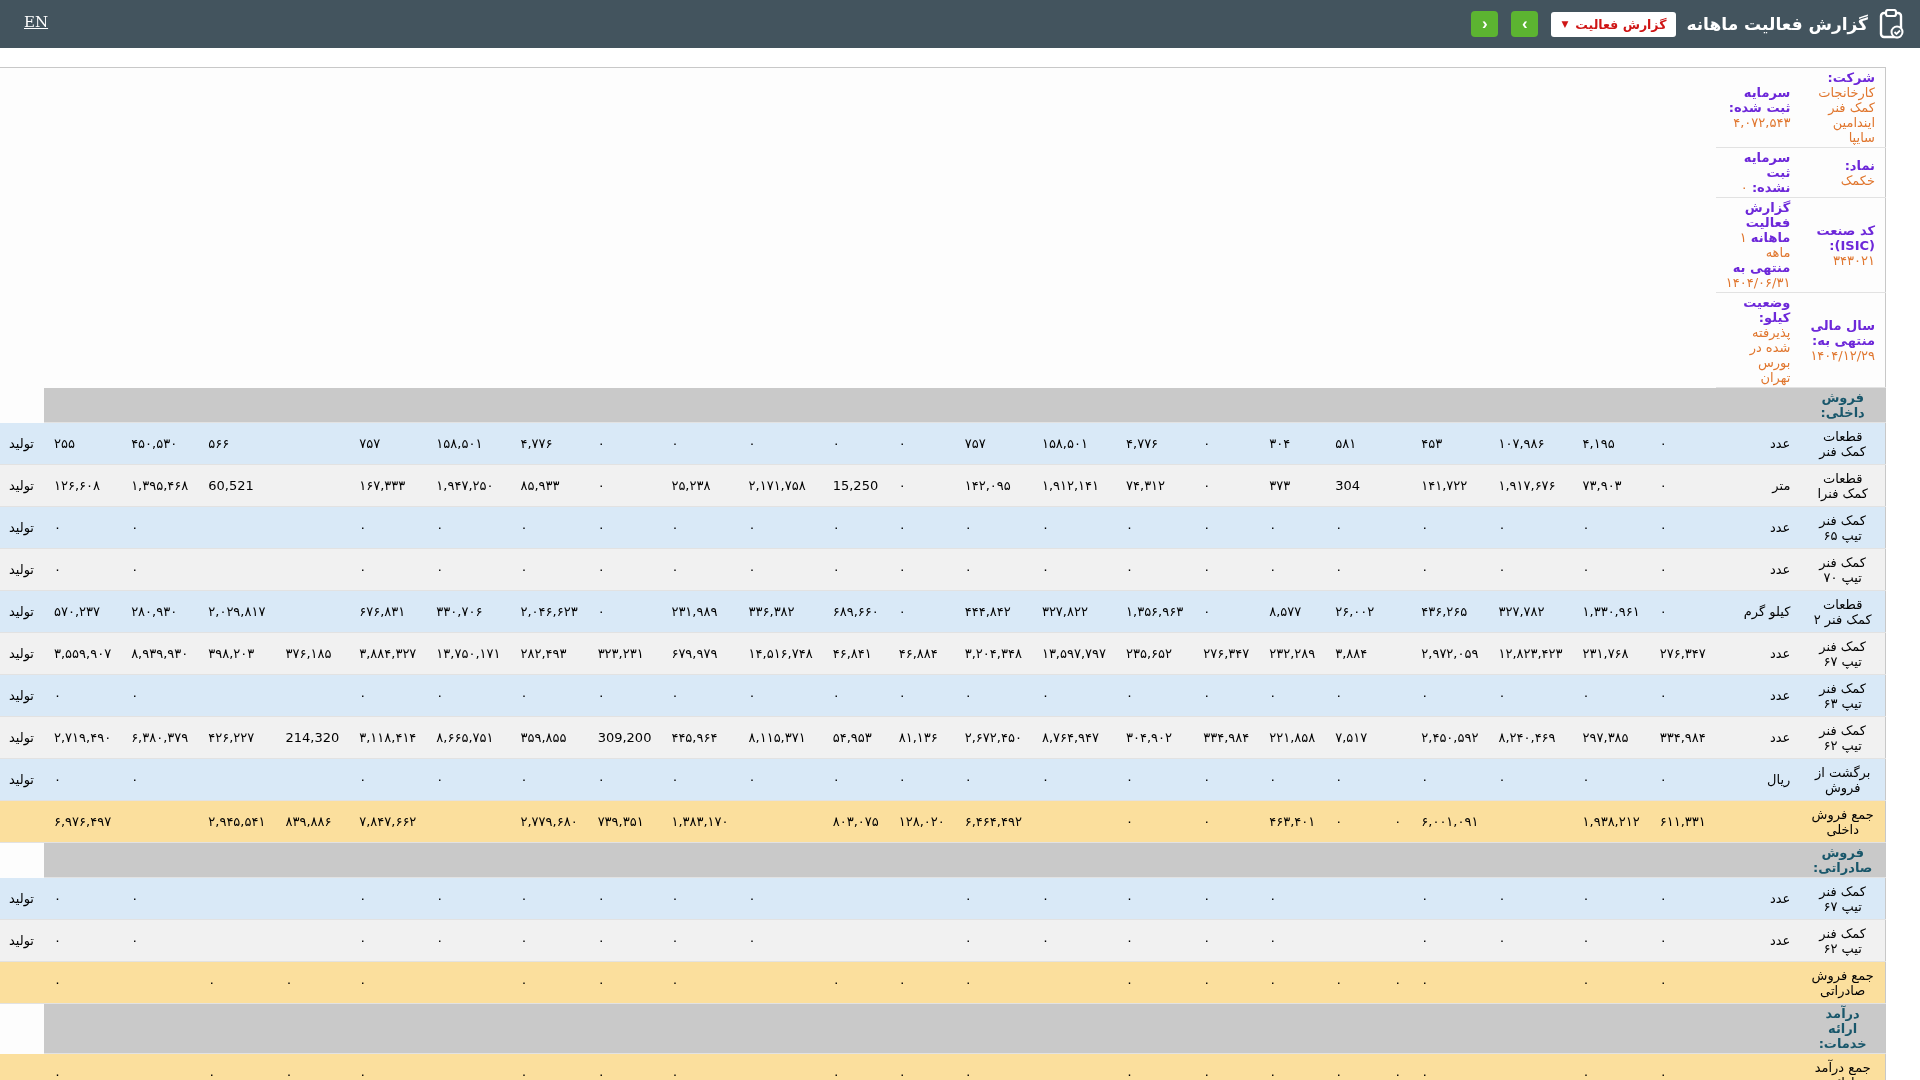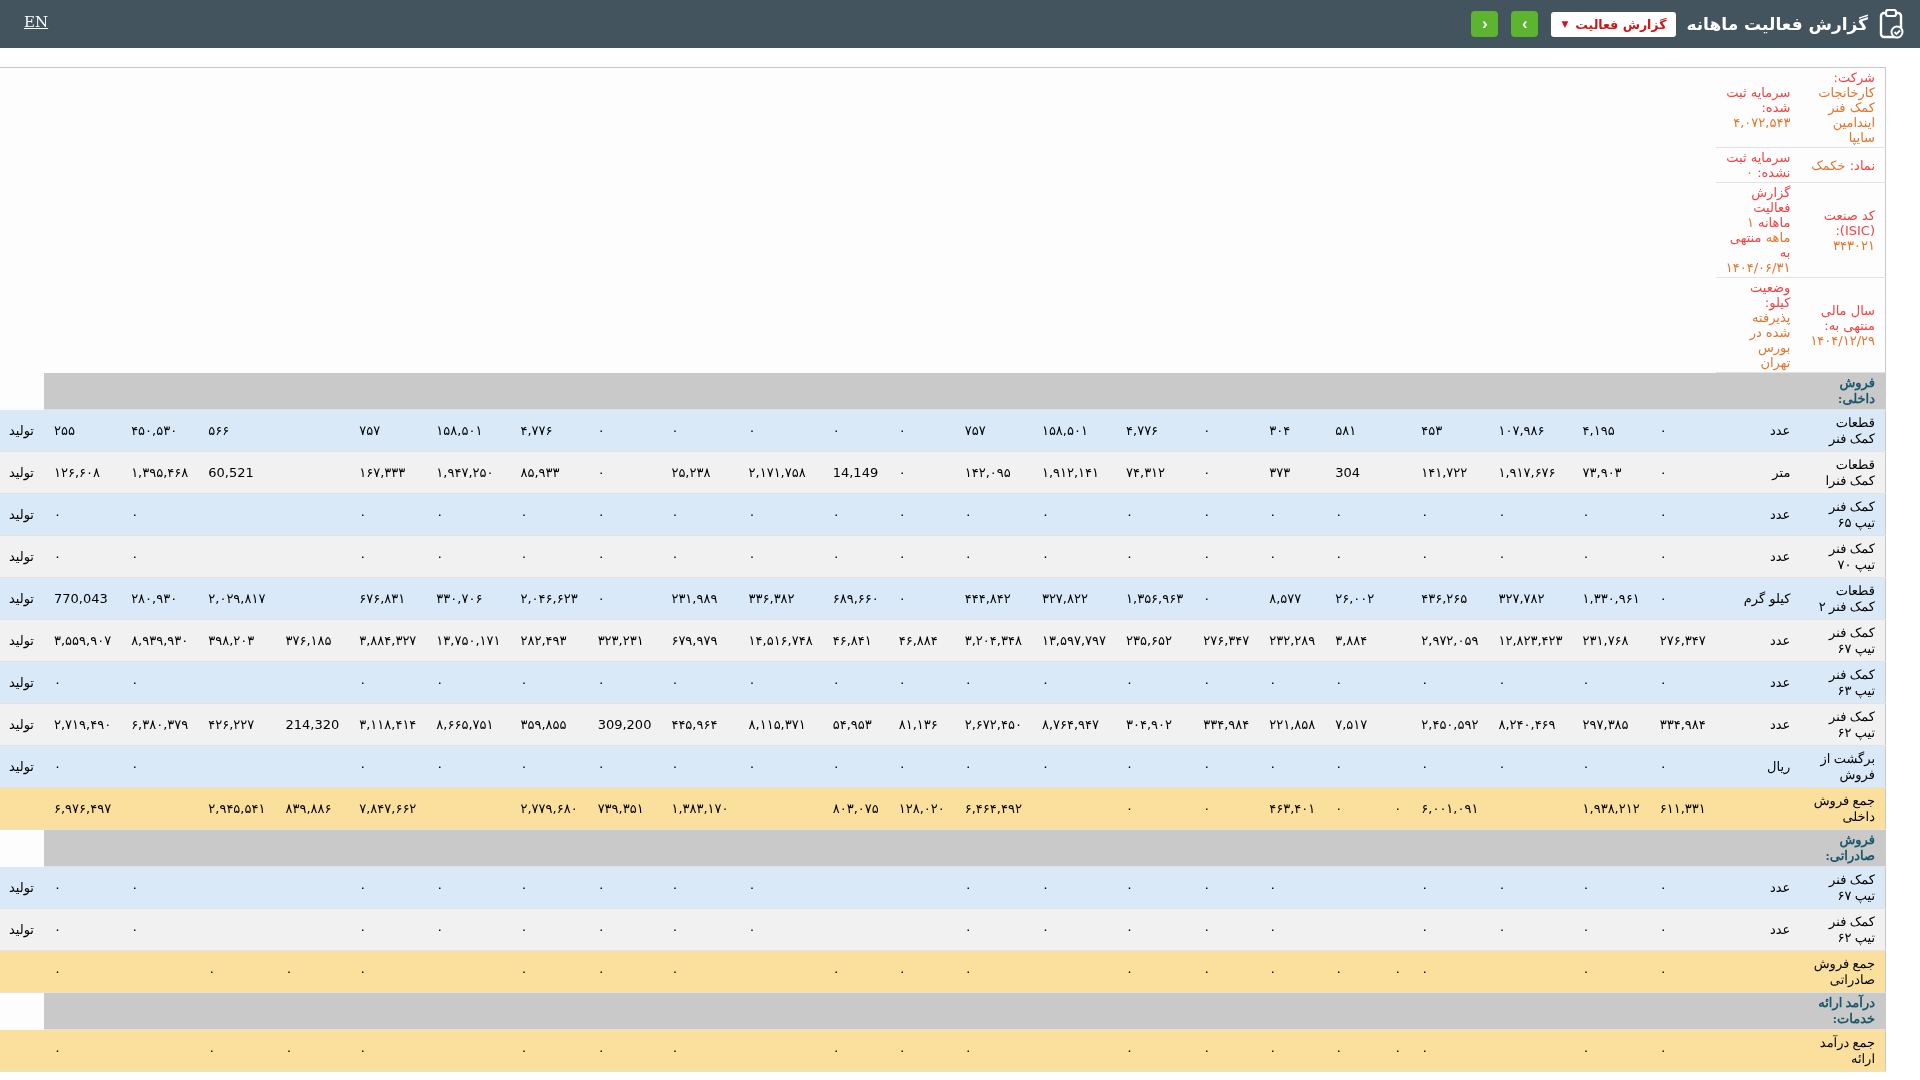--- a/index.html
+++ b/index.html
@@ -22,27 +22,27 @@
   .lang { position:absolute; left:24px; top:13px; color:#fff;
     font-family:"DejaVu Serif", serif; font-size:15px; text-decoration:underline;
     cursor:pointer; }
 
   
   .info-wrap { margin:19px 34px 0 34px; }
   table.info { width:calc(100% - 52px); margin-right:0; margin-left:52px;
     border-collapse:collapse; border:1px solid #c8c8c8; background:#fdfdfd; }
   table.info td { border-bottom:1px solid #e2e2e2; height:24px; padding:2px 10px;
     font-size:13px; width:50%; }
-  .lbl { color:#ef4444; font-weight:normal; }
+  .lbl { color:#6d28d9; font-weight:bold; }
   .val { color:#e0762e; text-decoration:none; }
   a.val { cursor:pointer; }
   tr.data td { height:42px; }
   tr.sec td { height:20px; background:#c9c9c9; }
   tr.sec td.name { font-weight:bold; color:#19576b; }
-  td.name { text-align:right;font-family:Liberation Serif, serif; }
+  td.name { text-align:center; }
   td.num { direction:ltr; unicode-bidi:embed; }
   tr.b td { background:#d9e9f7; }
   tr.w td { background:#f1f1f1; }
   td.y { background:#fbe2a2; }
   tr.total td { background:#fbdf9d; height:42px; }
 </style>
 </head>
 <body>
 
 <div class="topbar">
@@ -159,21 +159,21 @@
           <td class="num y">۱,۹۱۷,۶۷۶</td>
           <td class="num">۱۴۱,۷۲۲</td>
           <td class="num"></td>
           <td class="num">304</td>
           <td class="num">۳۷۳</td>
           <td class="num y">۰</td>
           <td class="num y">۷۴,۳۱۲</td>
           <td class="num y">۱,۹۱۲,۱۴۱</td>
           <td class="num y">۱۴۲,۰۹۵</td>
           <td class="num">۰</td>
-          <td class="num">14,149</td>
+          <td class="num">15,250</td>
           <td class="num y">۲,۱۷۱,۷۵۸</td>
           <td class="num">۲۵,۲۳۸</td>
           <td class="num y">۰</td>
           <td class="num y">۸۵,۹۳۳</td>
           <td class="num y">۱,۹۴۷,۲۵۰</td>
           <td class="num y">۱۶۷,۳۳۳</td>
           <td class="num"></td>
           <td class="num">60,521</td>
           <td class="num y">۱,۳۹۵,۴۶۸</td>
           <td class="num">۱۲۶,۶۰۸</td>
@@ -253,21 +253,21 @@
           <td class="num">۶۸۹,۶۶۰</td>
           <td class="num y">۳۳۶,۳۸۲</td>
           <td class="num">۲۳۱,۹۸۹</td>
           <td class="num y">۰</td>
           <td class="num y">۲,۰۴۶,۶۲۳</td>
           <td class="num y">۳۳۰,۷۰۶</td>
           <td class="num y">۶۷۶,۸۳۱</td>
           <td class="num"></td>
           <td class="num">۲,۰۲۹,۸۱۷</td>
           <td class="num y">۲۸۰,۹۳۰</td>
-          <td class="num">770,043</td>
+          <td class="num">۵۷۰,۲۳۷</td>
           <td class="status">تولید</td>
         </tr>
         <tr class="data w">
           <td class="name">کمک فنر تیپ ۶۷</td>
           <td class="unit">عدد</td>
           <td class="num">۲۷۶,۳۴۷</td>
           <td class="num">۲۳۱,۷۶۸</td>
           <td class="num y">۱۲,۸۲۳,۴۲۳</td>
           <td class="num">۲,۹۷۲,۰۵۹</td>
           <td class="num"></td>

